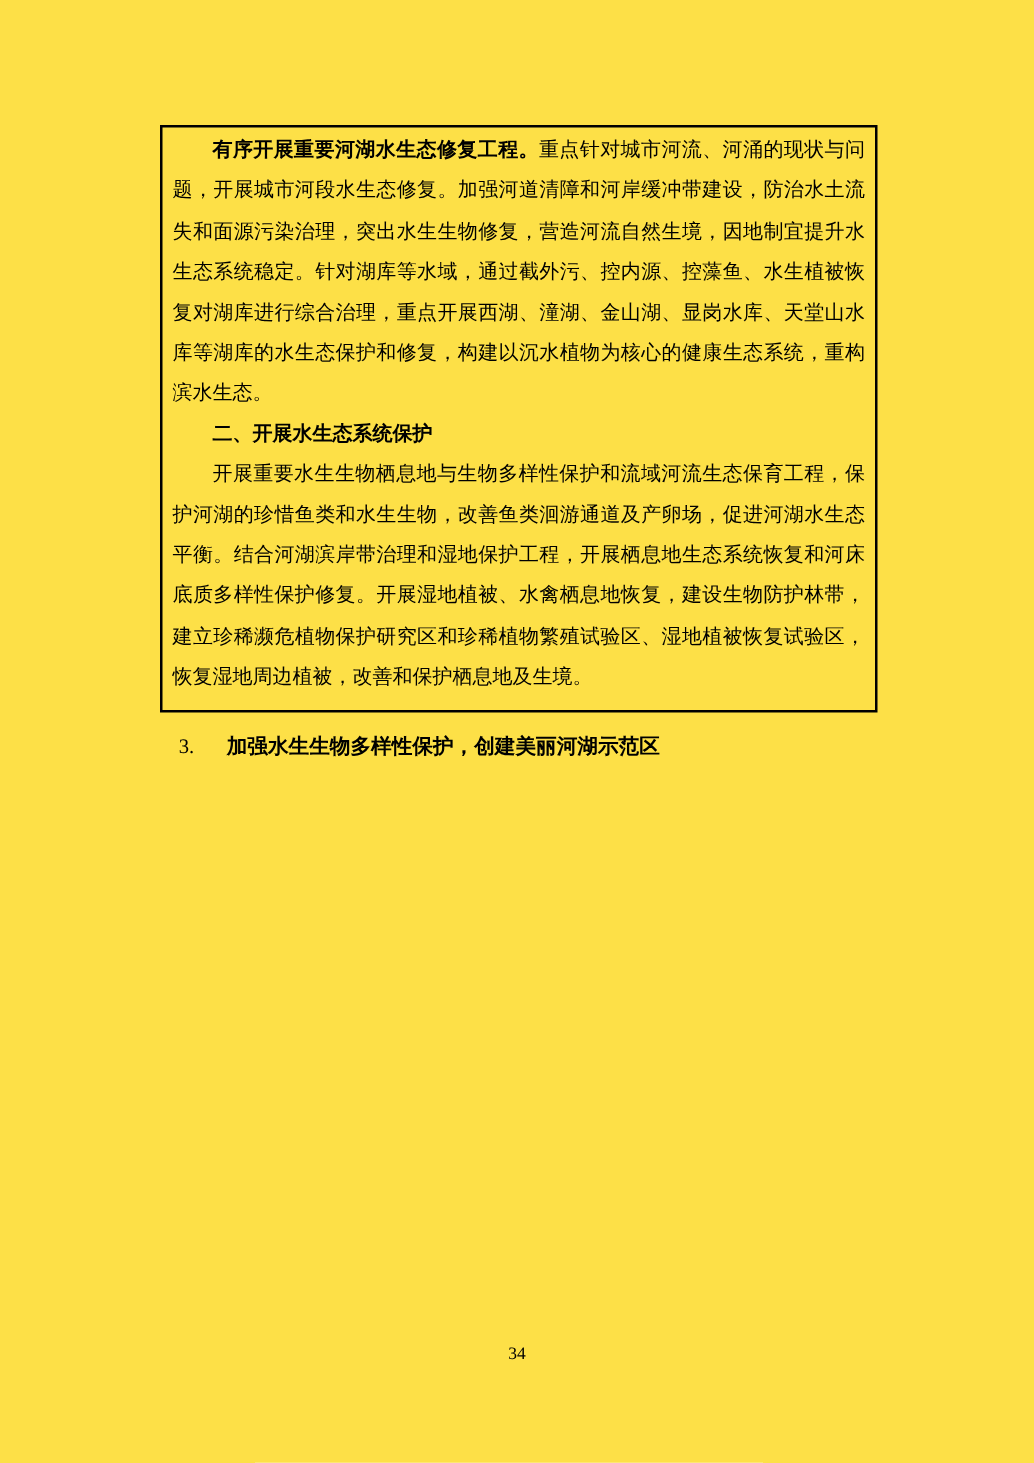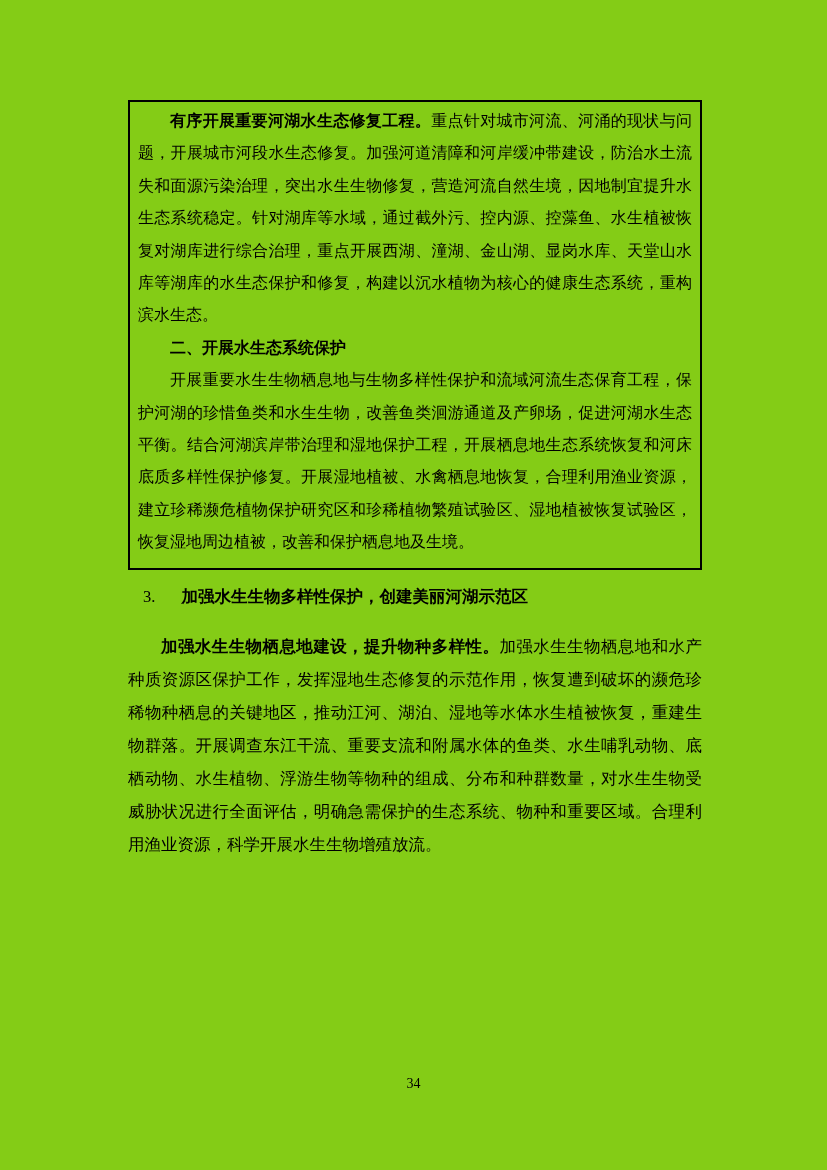--- a/index.html
+++ b/index.html
@@ -2,21 +2,21 @@
 <html><head>
 <meta charset="utf-8">
 <style>
   html, body { margin: 0; padding: 0; }
   body { background: #ffffff; }
   .page {
     position: relative;
     width: 827px;
     height: 1170px;
     margin: 0 auto;
-    background: #84cc16;
+    background: #fde047;
     font-family: "Liberation Serif", "DejaVu Serif", serif;
     color: #000000;
     overflow: hidden;
   }
   .content {
     position: absolute;
     left: 128px;
     top: 100px;
     width: 574px;
   }
@@ -66,25 +66,24 @@
 <body>
 
 <div class="page">
   <div class="content">
 
     <div class="box">
       <p class="para"><span class="bold">有序开展重要河湖水生态修复工程。</span><span>重点针对城市河流、河涌的现状与问题，开展城市河段水生态修复。加强河道清障和河岸缓冲带建设，防治水土流失和面源污染治理，突出水生生物修复，营造河流自然生境，因地制宜提升水生态系统稳定。针对湖库等水域，通过截外污、控内源、控藻鱼、水生植被恢复对湖库进行综合治理，重点开展西湖、潼湖、金山湖、显岗水库、天堂山水库等湖库的水生态保护和修复，构建以沉水植物为核心的健康生态系统，重构滨水生态。</span></p>
 
       <p class="para bold">二、开展水生态系统保护</p>
 
-      <p class="para">开展重要水生生物栖息地与生物多样性保护和流域河流生态保育工程，保护河湖的珍惜鱼类和水生生物，改善鱼类洄游通道及产卵场，促进河湖水生态平衡。结合河湖滨岸带治理和湿地保护工程，开展栖息地生态系统恢复和河床底质多样性保护修复。开展湿地植被、水禽栖息地恢复，合理利用渔业资源，建立珍稀濒危植物保护研究区和珍稀植物繁殖试验区、湿地植被恢复试验区，恢复湿地周边植被，改善和保护栖息地及生境。</p>
+      <p class="para">开展重要水生生物栖息地与生物多样性保护和流域河流生态保育工程，保护河湖的珍惜鱼类和水生生物，改善鱼类洄游通道及产卵场，促进河湖水生态平衡。结合河湖滨岸带治理和湿地保护工程，开展栖息地生态系统恢复和河床底质多样性保护修复。开展湿地植被、水禽栖息地恢复，建设生物防护林带，建立珍稀濒危植物保护研究区和珍稀植物繁殖试验区、湿地植被恢复试验区，恢复湿地周边植被，改善和保护栖息地及生境。</p>
 
     </div>
 
     <div class="sec-heading"><span class="sec-num">3.</span><span class="sec-title">加强水生生物多样性保护，创建美丽河湖示范区</span></div>
 
-    <p class="body-para first"><span class="bold">加强水生生物栖息地建设，提升物种多样性。</span><span>加强水生生物栖息地和水产种质资源区保护工作，发挥湿地生态修复的示范作用，恢复遭到破坏的濒危珍稀物种栖息的关键地区，推动江河、湖泊、湿地等水体水生植被恢复，重建生物群落。开展调查东江干流、重要支流和附属水体的鱼类、水生哺乳动物、底栖动物、水生植物、浮游生物等物种的组成、分布和种群数量，对水生生物受威胁状况进行全面评估，明确急需保护的生态系统、物种和重要区域。合理利用渔业资源，科学开展水生生物增殖放流。</span></p>
 
 
   </div>
 
   <div class="page-number">34</div>
 </div>
 
 </body></html>

